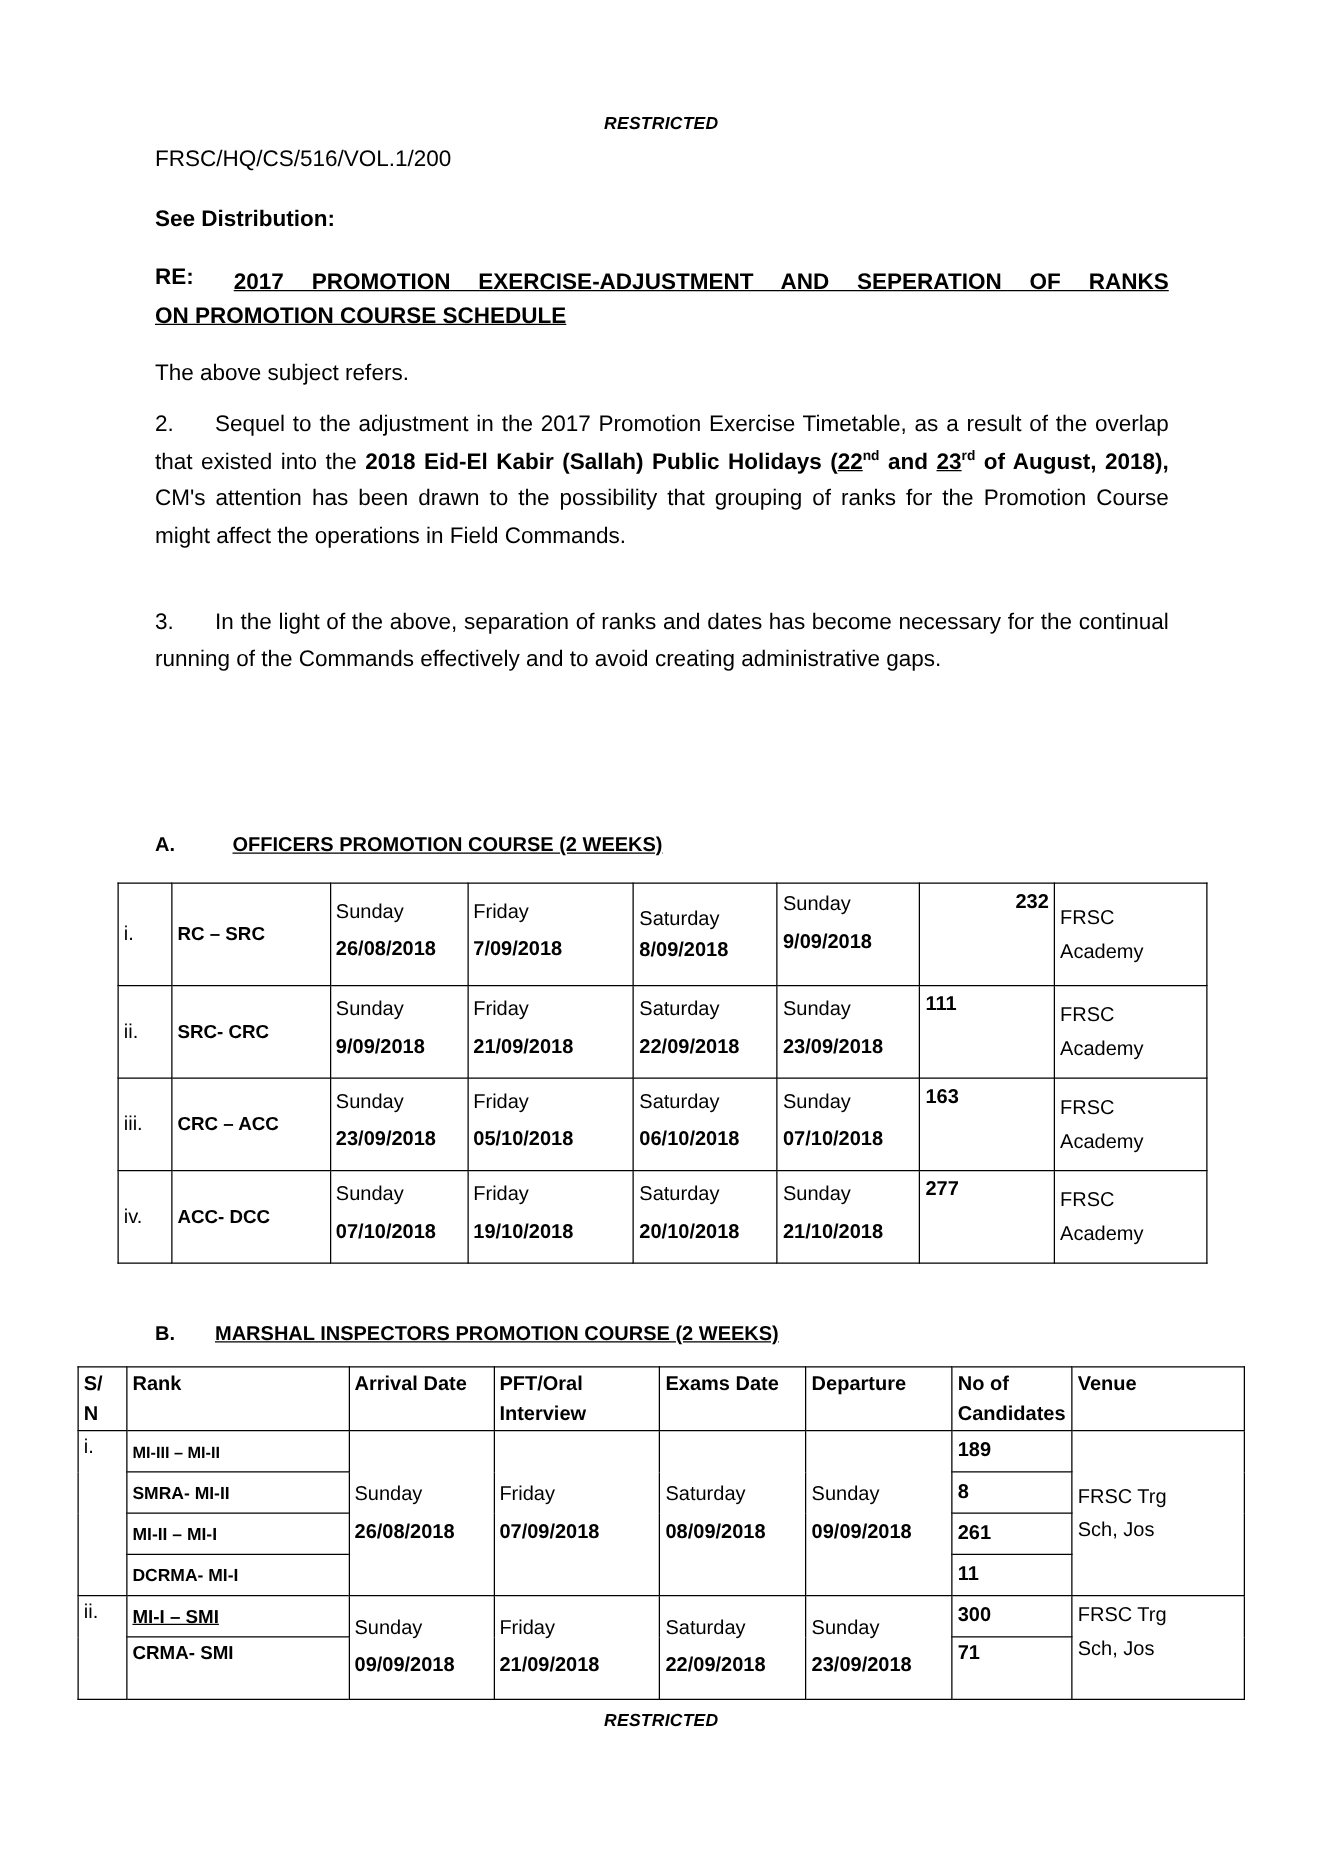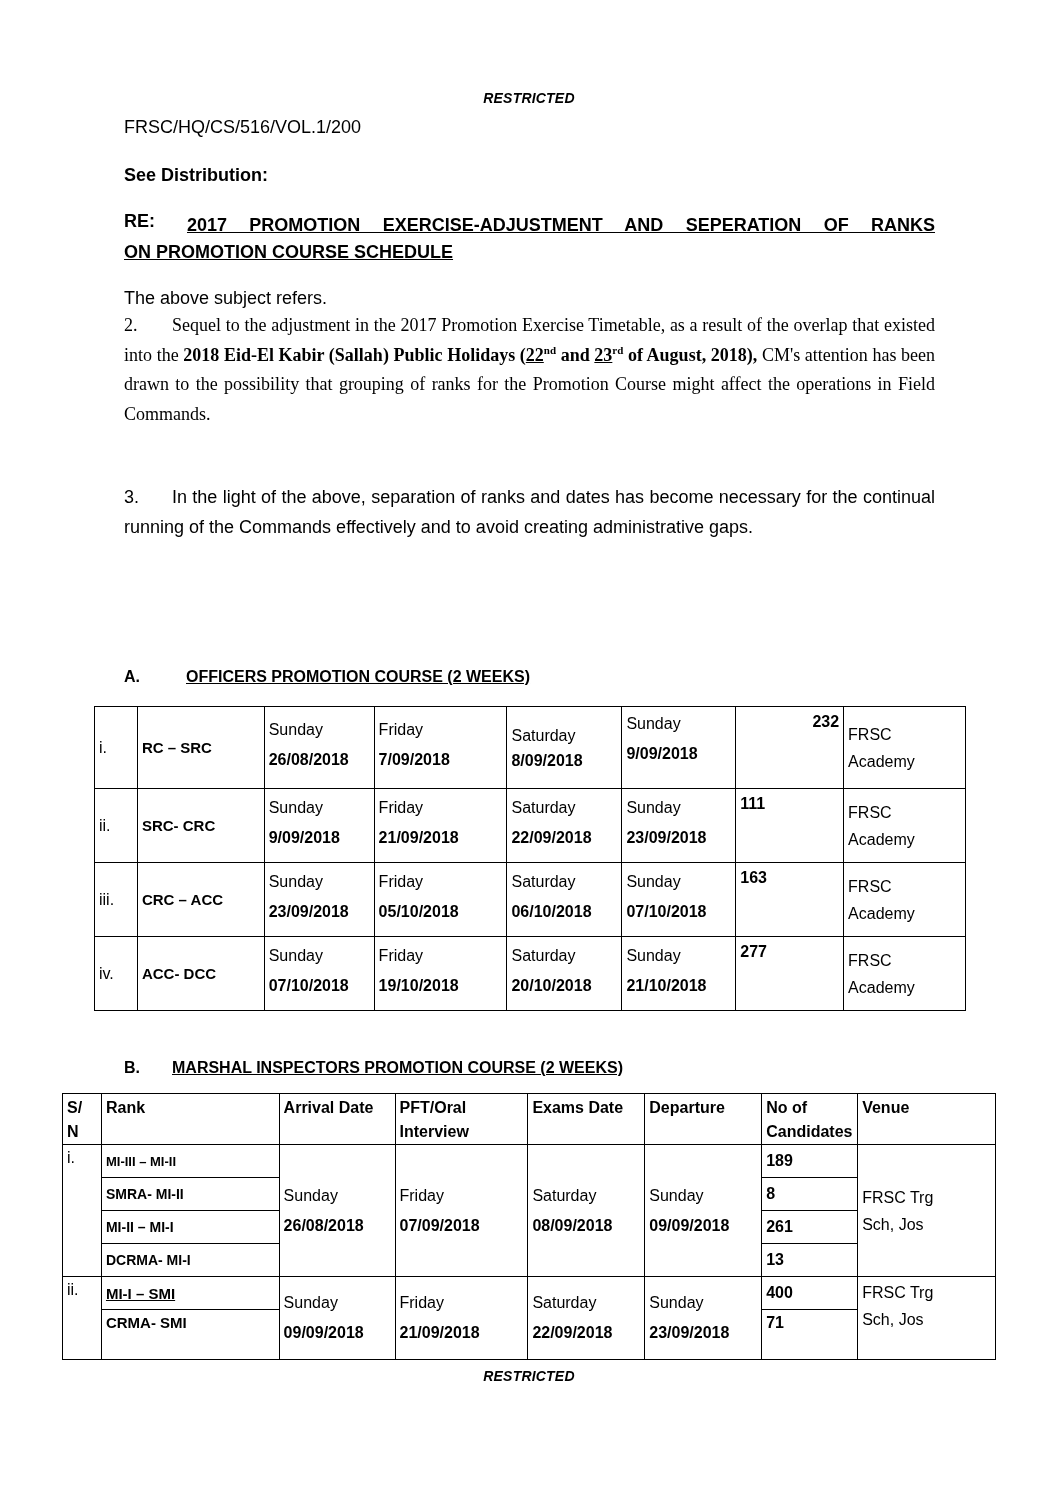--- a/index.html
+++ b/index.html
@@ -36,21 +36,21 @@
   <div class="txt" style="left:124px; top:112px;">FRSC/HQ/CS/516/VOL.1/200</div>
 
   <div class="txt b" style="left:124px; top:160px;">See Distribution:</div>
 
   <div class="txt b" style="left:124px; top:206px;">RE:</div>
   <div class="txt b u" style="left:187px; top:210px; width:748px; text-align:justify; text-align-last:justify;">2017 PROMOTION EXERCISE-ADJUSTMENT AND SEPERATION OF RANKS</div>
   <div class="txt b u" style="left:124px; top:237px;">ON PROMOTION COURSE SCHEDULE</div>
 
   <div class="txt" style="left:124px; top:283px;">The above subject refers.</div>
 
-  <div class="para" style="top:311px;font-family:Liberation Serif, serif;">
+  <div class="para" style="top:325px;">
     <span class="num">2.</span><span>Sequel to the adjustment in the 2017 Promotion Exercise Timetable, as a result of the overlap that existed into the </span><b>2018 Eid-El Kabir (Sallah) Public Holidays (</b><b class="u">22</b><sup class="b">nd</sup><b> and </b><b class="u">23</b><sup class="b">rd</sup><b> of August, 2018),</b><span> CM's attention has been drawn to the possibility that grouping of ranks for the Promotion Course might affect the operations in Field Commands.</span>
   </div>
 
   <div class="para" style="top:483px;">
     <span class="num">3.</span><span>In the light of the above, separation of ranks and dates has become necessary for the continual running of the Commands effectively and to avoid creating administrative gaps.</span>
   </div>
 
 
   <div class="section-title" style="left:124px; top:668px;">
     <span class="letter" style="width:62px;">A.</span><span class="u">OFFICERS PROMOTION COURSE (2 WEEKS)</span>
@@ -229,21 +229,21 @@
     <tr style="height:33px;">
       <td class="rank" style="font-size:14px;">SMRA- MI-II</td>
       <td class="cnt mid">8</td>
     </tr>
     <tr style="height:33px;">
       <td class="rank" style="font-size:14px;">MI-II – MI-I</td>
       <td class="cnt mid">261</td>
     </tr>
     <tr style="height:33px;">
       <td class="rank" style="font-size:14px;">DCRMA- MI-I</td>
-      <td class="cnt mid">13</td>
+      <td class="cnt mid">11</td>
     </tr>
 
     <tr style="height:33px;">
       <td rowspan="2" style="padding-top:4px;">ii.</td>
       <td class="rank" style="font-size:15px;text-decoration:underline;">MI-I – SMI</td>
       <td rowspan="2" class="mid">
             <div>Sunday</div>
             <div class="b">09/09/2018</div>
           </td>
       <td rowspan="2" class="mid">
@@ -251,21 +251,21 @@
             <div class="b">21/09/2018</div>
           </td>
       <td rowspan="2" class="mid">
             <div>Saturday</div>
             <div class="b">22/09/2018</div>
           </td>
       <td rowspan="2" class="mid">
             <div>Sunday</div>
             <div class="b">23/09/2018</div>
           </td>
-      <td class="cnt mid">400</td>
+      <td class="cnt mid">300</td>
       <td rowspan="2" class="venue" style="vertical-align:top; padding-top:2px;">
             <div>FRSC Trg</div>
             <div>Sch, Jos</div>
           </td>
     </tr>
     <tr style="height:50px;">
       <td class="rank" style="font-size:15px; vertical-align:top; padding-top:4px;margin-top:32px;">CRMA- SMI</td>
       <td class="cnt" style="padding-top:4px;">71</td>
     </tr>
   </tbody>

